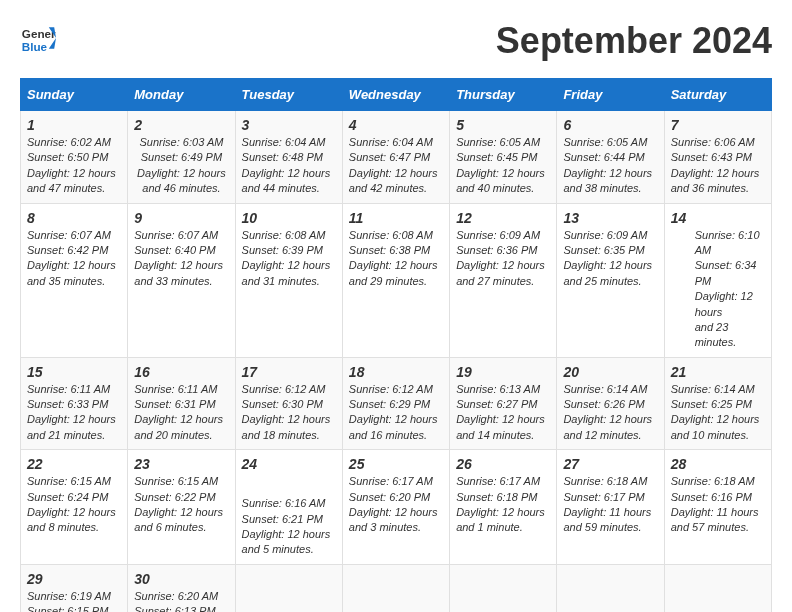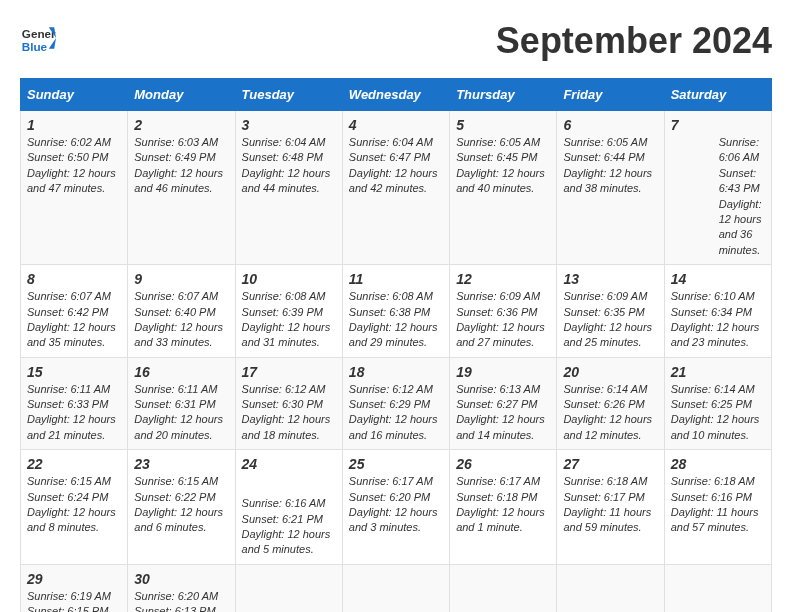--- a/index.html
+++ b/index.html
@@ -114,21 +114,21 @@
   <tr>
         <td>
           <span class="day-num">1</span>
           <div class="day-info" style="white-space: pre-wrap;">Sunrise: 6:02 AM
 Sunset: 6:50 PM
 Daylight: 12 hours
 and 47 minutes.</div>
         </td>
         <td>
           <span class="day-num">2</span>
-          <div class="day-info" style="white-space: pre-wrap;">Sunrise: 6:03 AM
+          <div class="day-info" style="white-space: pre-wrap; text-align: center;">Sunrise: 6:03 AM
 Sunset: 6:49 PM
 Daylight: 12 hours
 and 46 minutes.</div>
         </td>
         <td>
           <span class="day-num">3</span>
           <div class="day-info" style="white-space: pre-wrap;">Sunrise: 6:04 AM
 Sunset: 6:48 PM
 Daylight: 12 hours
 and 44 minutes.</div>
@@ -149,21 +149,21 @@
         </td>
         <td>
           <span class="day-num">6</span>
           <div class="day-info" style="white-space: pre-wrap;">Sunrise: 6:05 AM
 Sunset: 6:44 PM
 Daylight: 12 hours
 and 38 minutes.</div>
         </td>
         <td>
           <span class="day-num">7</span>
-          <div class="day-info" style="white-space: pre-wrap; margin-left: 48px;">Sunrise: 6:06 AM
+          <div class="day-info" style="white-space: pre-wrap;">Sunrise: 6:06 AM
 Sunset: 6:43 PM
 Daylight: 12 hours
 and 36 minutes.</div>
         </td>
       </tr>
       <tr>
         <td>
           <span class="day-num">8</span>
           <div class="day-info" style="white-space: pre-wrap;">Sunrise: 6:07 AM
 Sunset: 6:42 PM
@@ -200,21 +200,21 @@
         </td>
         <td>
           <span class="day-num">13</span>
           <div class="day-info" style="white-space: pre-wrap;">Sunrise: 6:09 AM
 Sunset: 6:35 PM
 Daylight: 12 hours
 and 25 minutes.</div>
         </td>
         <td>
           <span class="day-num">14</span>
-          <div class="day-info" style="white-space: pre-wrap;">Sunrise: 6:10 AM
+          <div class="day-info" style="white-space: pre-wrap; margin-left: 24px;">Sunrise: 6:10 AM
 Sunset: 6:34 PM
 Daylight: 12 hours
 and 23 minutes.</div>
         </td>
       </tr>
       <tr>
         <td>
           <span class="day-num">15</span>
           <div class="day-info" style="white-space: pre-wrap;">Sunrise: 6:11 AM
 Sunset: 6:33 PM

